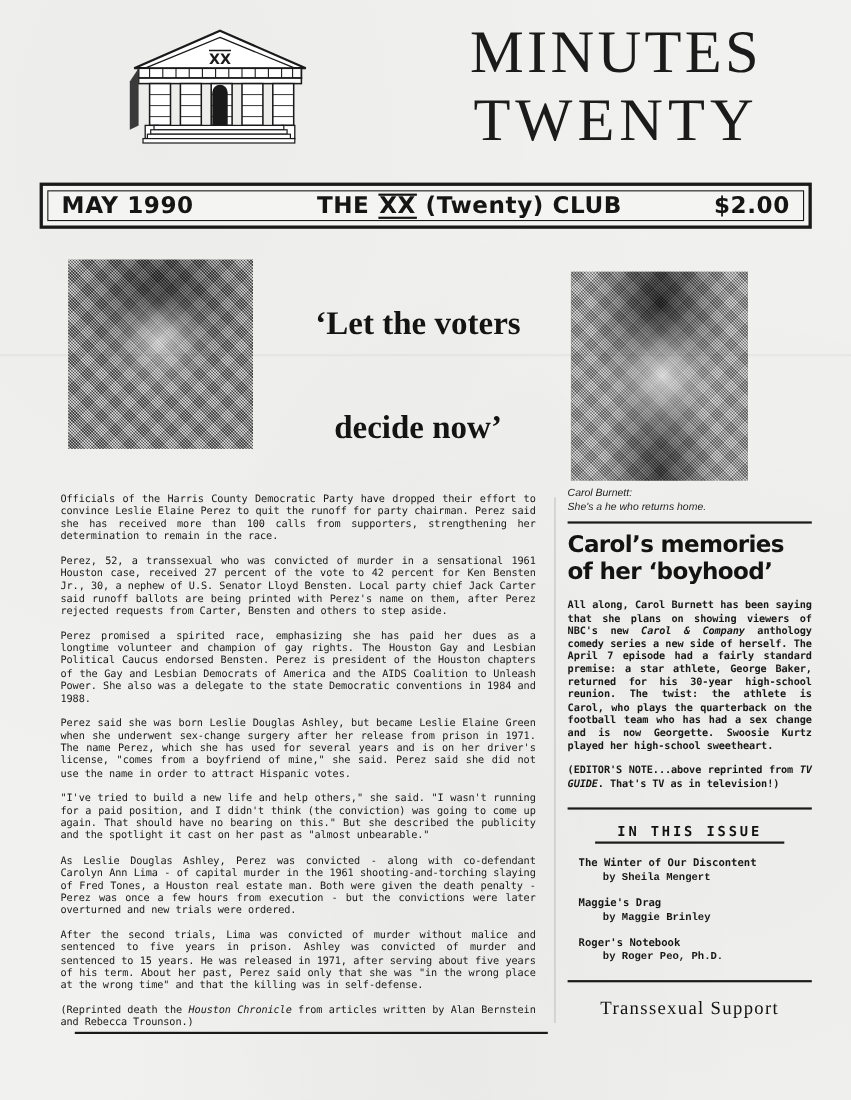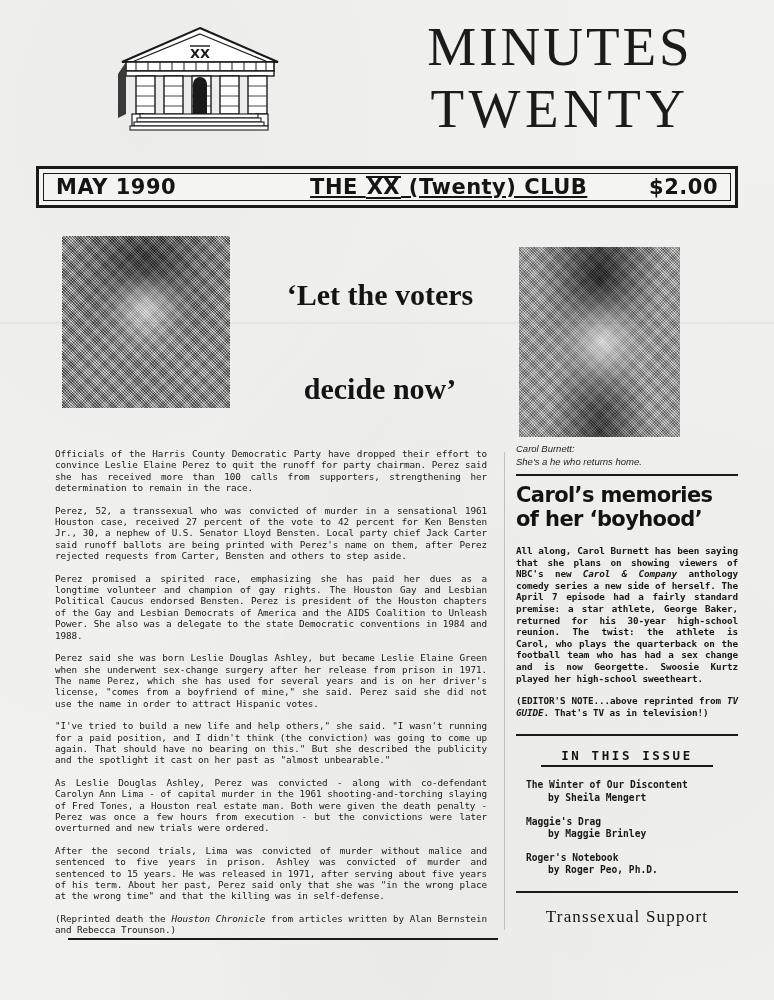--- a/index.html
+++ b/index.html
@@ -80,21 +80,21 @@
   }
   .banner-cell {
     font-family: "DejaVu Sans", sans-serif;
     font-size: 21px;
     font-weight: 700;
     letter-spacing: 0.5px;
     color: #151515;
     white-space: nowrap;
   }
   #banner-date   { margin-left: 12px; }
-  #banner-club   { margin-left: 110px; text-decoration: underline; }
+  #banner-club   { margin-left: 88px; }
   #banner-price  { margin-left: auto; margin-right: 12px; }
   .xx-mark {
     display: inline-block;
     border-bottom: 2px solid #151515;
     border-top: 2px solid #151515;
     line-height: 0.95;
     padding: 0 1px;
   }
 
   
@@ -236,20 +236,21 @@
     font-size: 9.6px;
     line-height: 12.2px;
     font-weight: 700;
     color: #171717;
     margin: 0 0 12px 0;
     padding-left: 10px;
   }
   .issue-entry .byline {
     display: block;
     padding-left: 22px;
+    font-family: Liberation Mono, monospace;
   }
   #rule-below-issue {
     height: 2px;
     background: #1a1a1a;
     margin: 14px 0 14px 0;
   }
   #support-title {
     font-family: "Liberation Serif", "DejaVu Serif", serif;
     font-size: 17px;
     letter-spacing: 1.2px;

